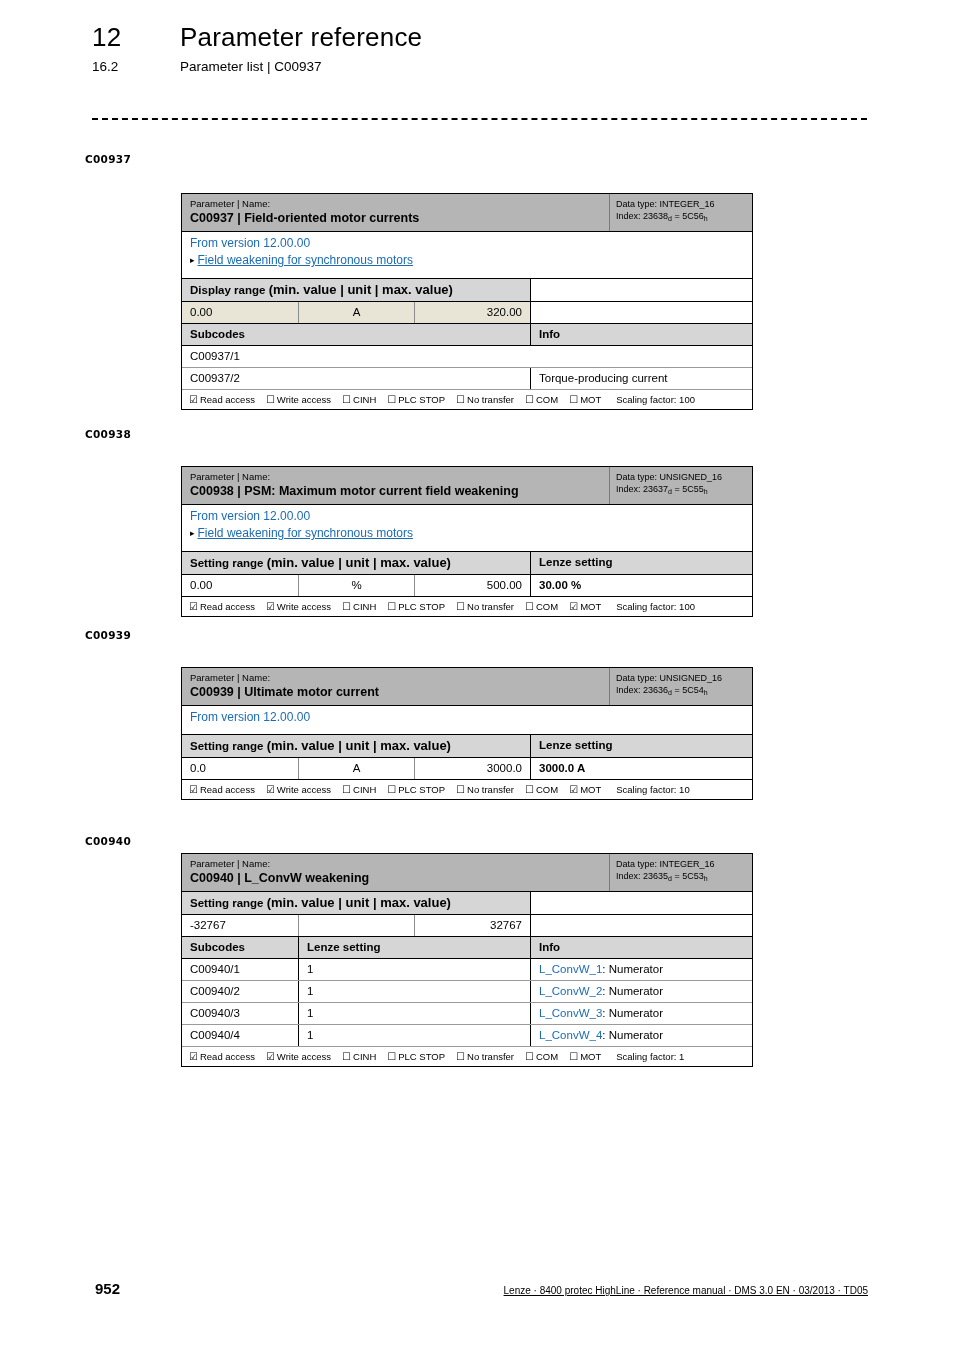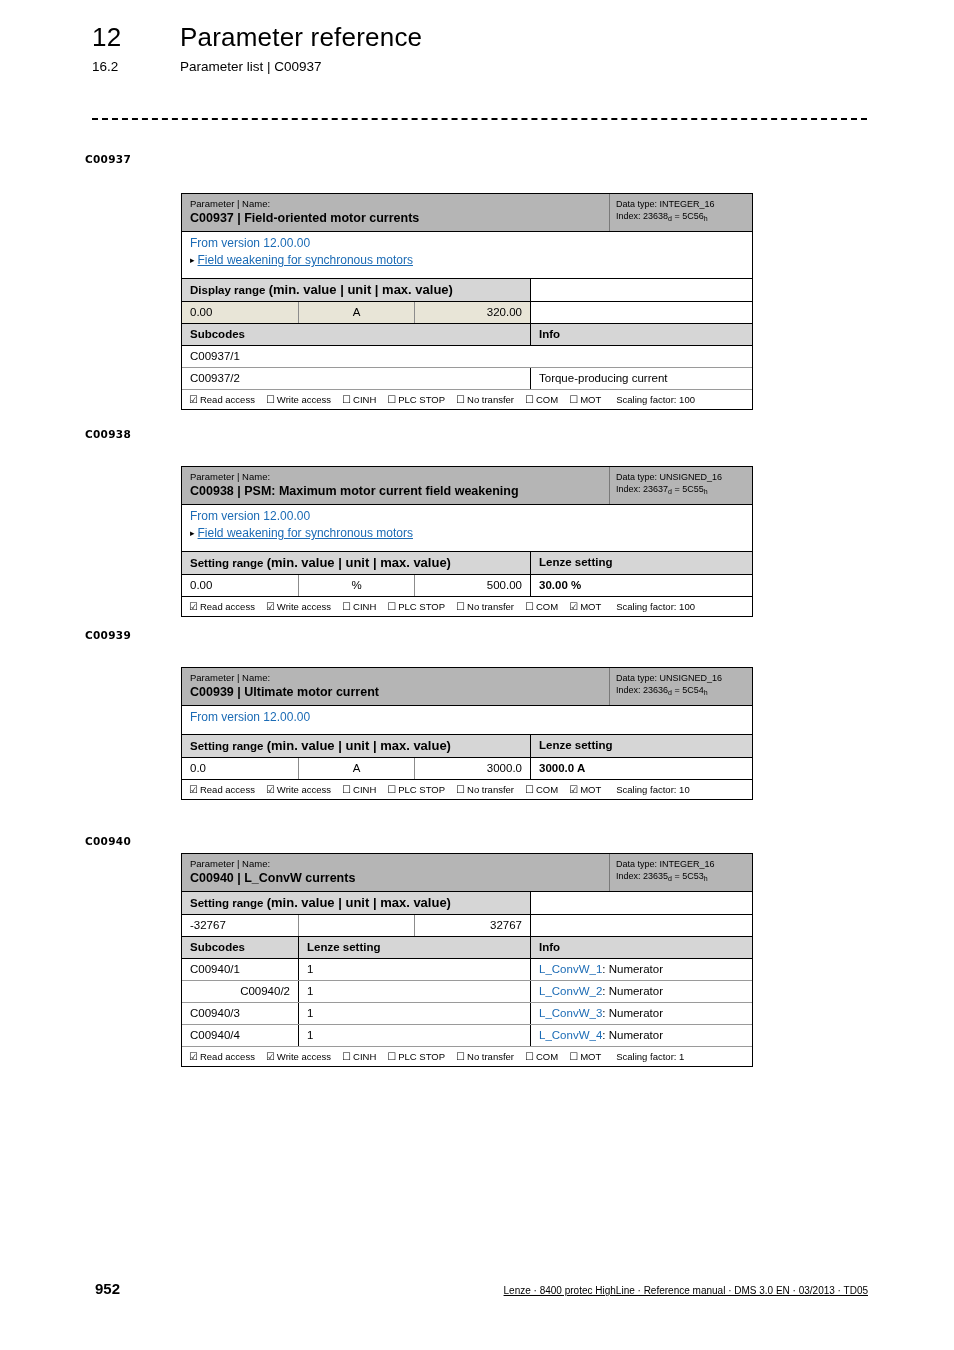--- a/index.html
+++ b/index.html
@@ -386,21 +386,21 @@
   <div class="ptbl-access">
     <span class="acc-item"><span class="acc-box">☑</span><span>Read access</span></span><span class="acc-item"><span class="acc-box">☑</span><span>Write access</span></span><span class="acc-item"><span class="acc-box">☐</span><span>CINH</span></span><span class="acc-item"><span class="acc-box">☐</span><span>PLC STOP</span></span><span class="acc-item"><span class="acc-box">☐</span><span>No transfer</span></span><span class="acc-item"><span class="acc-box">☐</span><span>COM</span></span><span class="acc-item"><span class="acc-box">☑</span><span>MOT</span></span><span class="acc-scale"><span>Scaling factor: </span><span>10</span></span>
   </div>
 </div>
 
 <div class="param-table" style="top:853px;">
 
   <div class="ptbl-row ptbl-title">
     <div class="ptbl-title-left">
       <div class="ptbl-title-small">Parameter | Name:</div>
-      <div class="ptbl-title-big">C00940 | L_ConvW currents</div>
+      <div class="ptbl-title-big">C00940 | L_ConvW weakening</div>
     </div>
     <div class="ptbl-title-right">
       <div><span>Data type: </span><span>INTEGER_16</span></div>
       <div><span>Index: </span><span>23635</span><sub>d</sub> = <span>5C53</span><sub>h</sub></div>
     </div>
   </div>
 
   <div class="ptbl-row ptbl-sechead">
     <div class="sechead-cell" style="flex:0 0 348px;"><span>Setting range</span> <span class="sub-note">(min. value | unit | max. value)</span></div>
     <div class="sechead-cell sechead-blank" style="flex:1 1 auto;">&nbsp;</div>
@@ -418,21 +418,21 @@
     <div class="sechead-cell sechead-div" style="flex:0 0 232px;">Lenze setting</div>
     <div class="sechead-cell sechead-div" style="flex:1 1 auto;">Info</div>
   </div>
 
   <div class="ptbl-row ptbl-datarow">
     <div class="data-cell" style="flex:0 0 116px;">C00940/1</div>
     <div class="data-cell cell-div" style="flex:0 0 232px;">1</div>
     <div class="data-cell cell-div" style="flex:1 1 auto;"><span class="data-link">L_ConvW_1</span><span>: Numerator</span></div>
   </div>
   <div class="ptbl-row ptbl-datarow">
-    <div class="data-cell" style="flex:0 0 116px;text-align:right;">C00940/2</div>
+    <div class="data-cell" style="flex:0 0 116px;">C00940/2</div>
     <div class="data-cell cell-div" style="flex:0 0 232px;">1</div>
     <div class="data-cell cell-div" style="flex:1 1 auto;"><span class="data-link">L_ConvW_2</span><span>: Numerator</span></div>
   </div>
   <div class="ptbl-row ptbl-datarow">
     <div class="data-cell" style="flex:0 0 116px;">C00940/3</div>
     <div class="data-cell cell-div" style="flex:0 0 232px;">1</div>
     <div class="data-cell cell-div" style="flex:1 1 auto;"><span class="data-link">L_ConvW_3</span><span>: Numerator</span></div>
   </div>
   <div class="ptbl-row ptbl-datarow">
     <div class="data-cell" style="flex:0 0 116px;">C00940/4</div>

